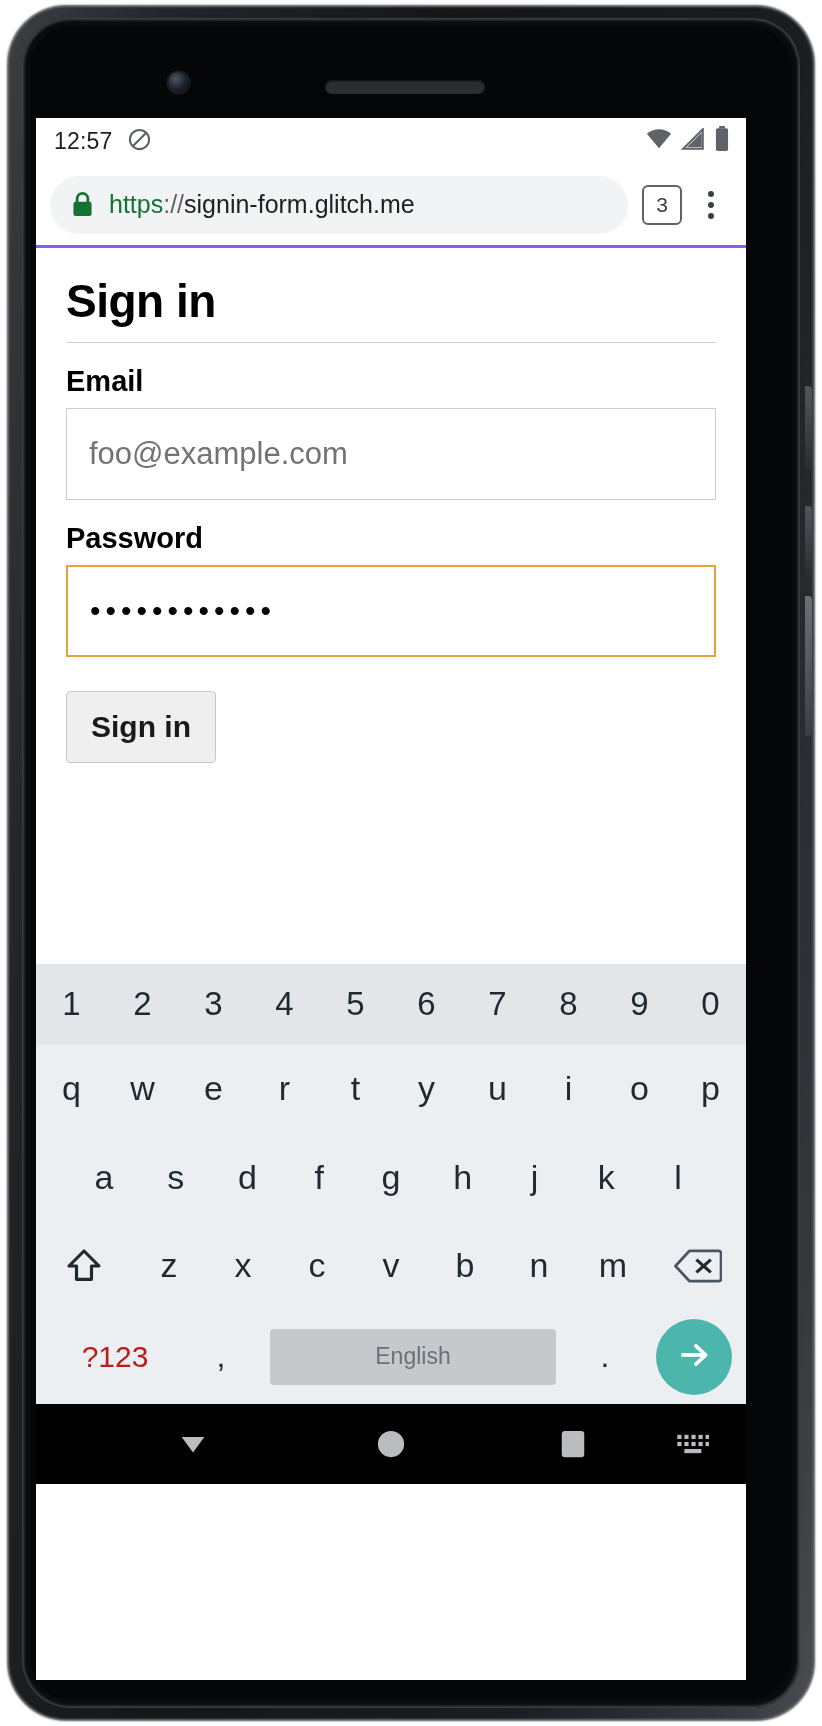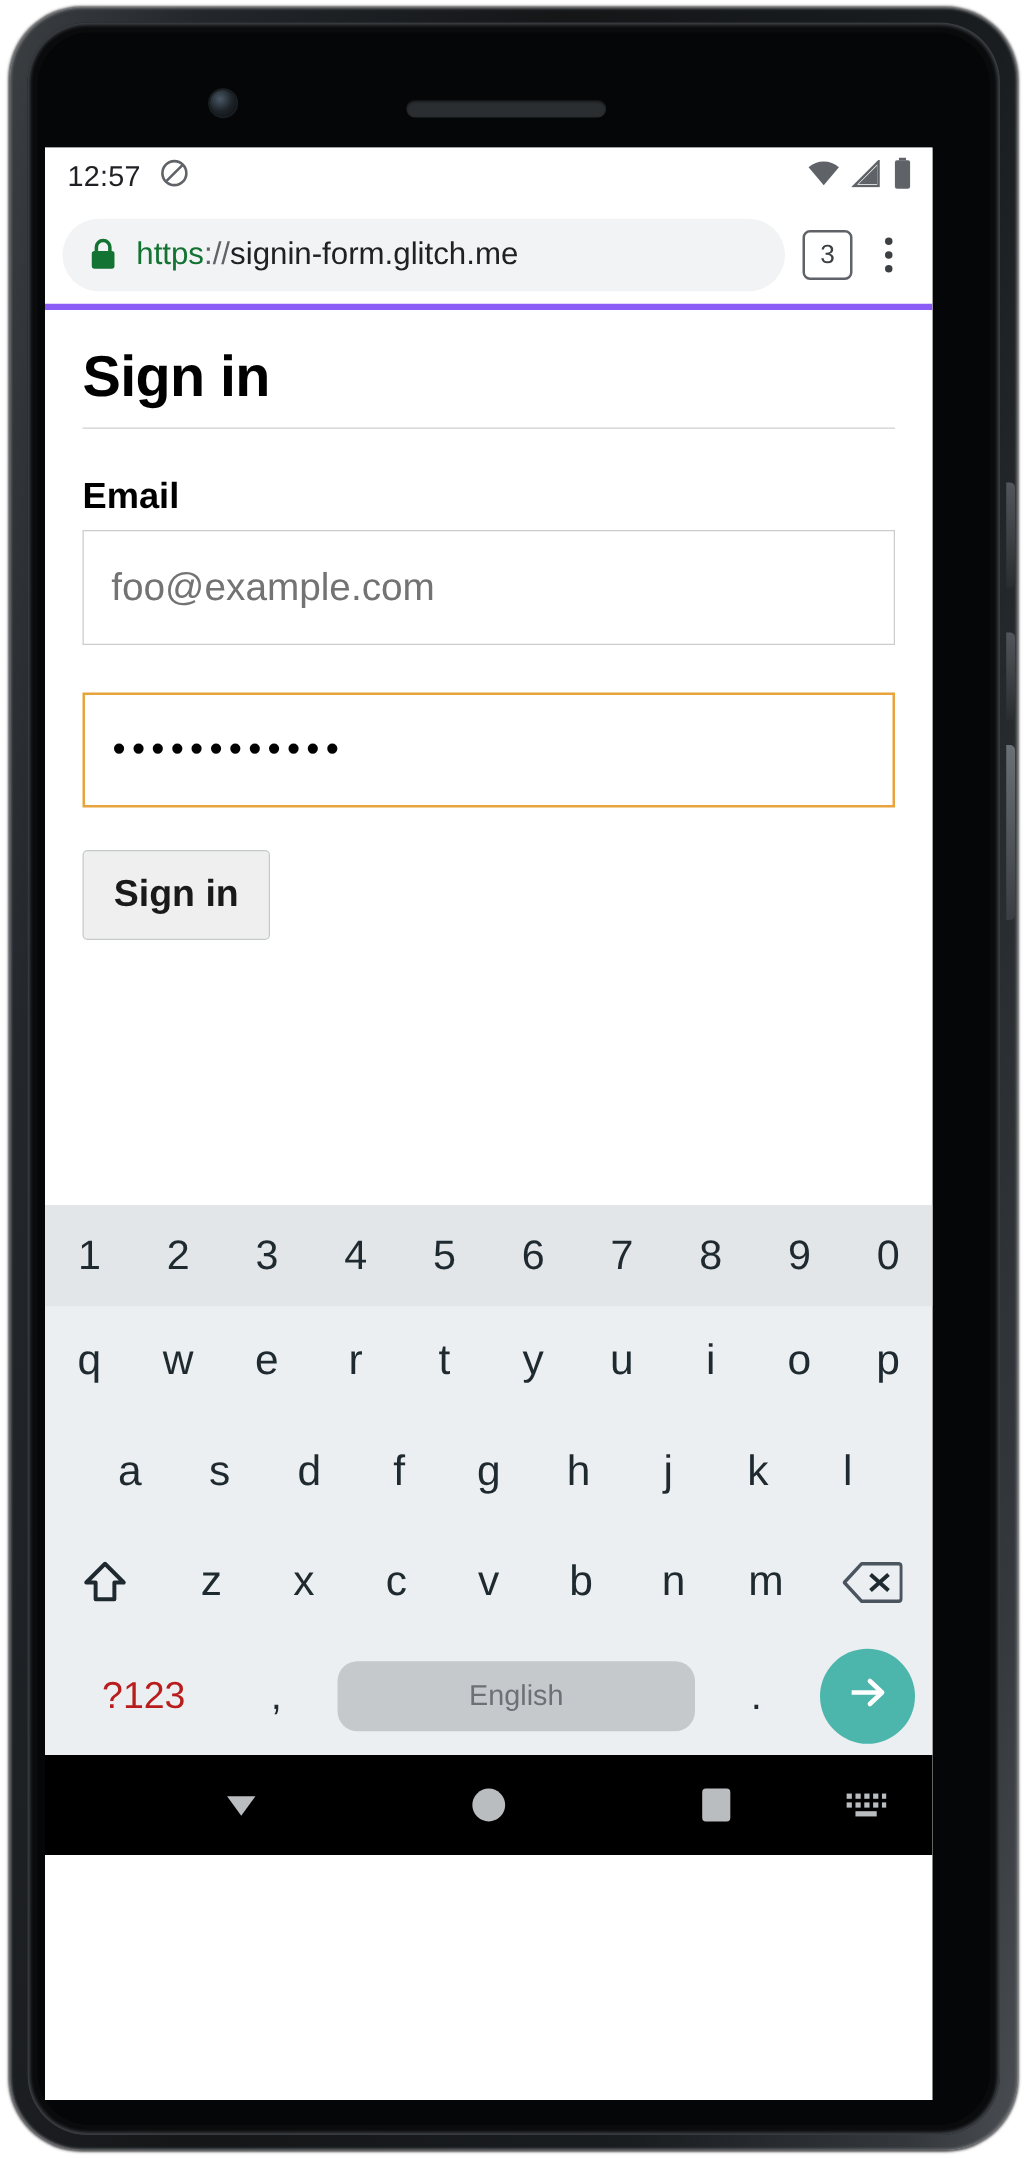--- a/index.html
+++ b/index.html
@@ -111,21 +111,21 @@
     gap: 9px;
   }
 
   
   #browser-toolbar {
     height: 84px;
     background: #ffffff;
     display: flex;
     align-items: center;
     padding: 0 14px 0 14px;
-    border-bottom: 5px solid #8b5cf6;
+    border-bottom: 3px solid #8b5cf6;
   }
   #omnibox {
     flex: 1;
     height: 58px;
     background: #f1f3f4;
     border-radius: 29px;
     display: flex;
     align-items: center;
     padding: 0 20px;
     min-width: 0;
@@ -179,21 +179,21 @@
     height: 716px;
   }
   #page-title {
     font-size: 46px;
     font-weight: bold;
     color: #000000;
     letter-spacing: -0.5px;
     padding-bottom: 14px;
     border-bottom: 1px solid #cfcfcf;
   }
-  .field-group { margin-top: 38px; }
+  .field-group { margin-top: 22px; }
   .field-label {
     font-size: 29px;
     font-weight: bold;
     color: #000000;
     margin-bottom: 10px;
   }
   .text-input {
     width: 100%;
     height: 92px;
     border: 1px solid #cccccc;
@@ -285,21 +285,21 @@
     color: #1f2a30;
     display: flex;
     align-items: center;
     justify-content: center;
   }
   #key-space {
     flex: 1;
     height: 56px;
     margin: 0 8px;
     background: #c5c9cb;
-    border-radius: 16px;
+    border-radius: 4px;
     display: flex;
     align-items: center;
     justify-content: center;
     font-size: 23px;
     color: #6b7176;
   }
   #key-enter {
     flex: 0 0 76px;
     height: 76px;
     margin-left: 10px;
@@ -401,20 +401,21 @@
 
   <div id="page-content">
     <div id="page-title">Sign in</div>
 
     <div class="field-group">
       <div class="field-label">Email</div>
       <input class="text-input" type="text" value="foo@example.com" style="">
     </div>
 
     <div class="field-group">
+      <div class="field-label">Password</div>
       <div id="password-dots">••••••••••••</div>
     </div>
 
     <button id="signin-button">Sign in</button>
   </div>
 
   <div id="keyboard">
 
     <div id="number-row">
       <div class="key">1</div>

